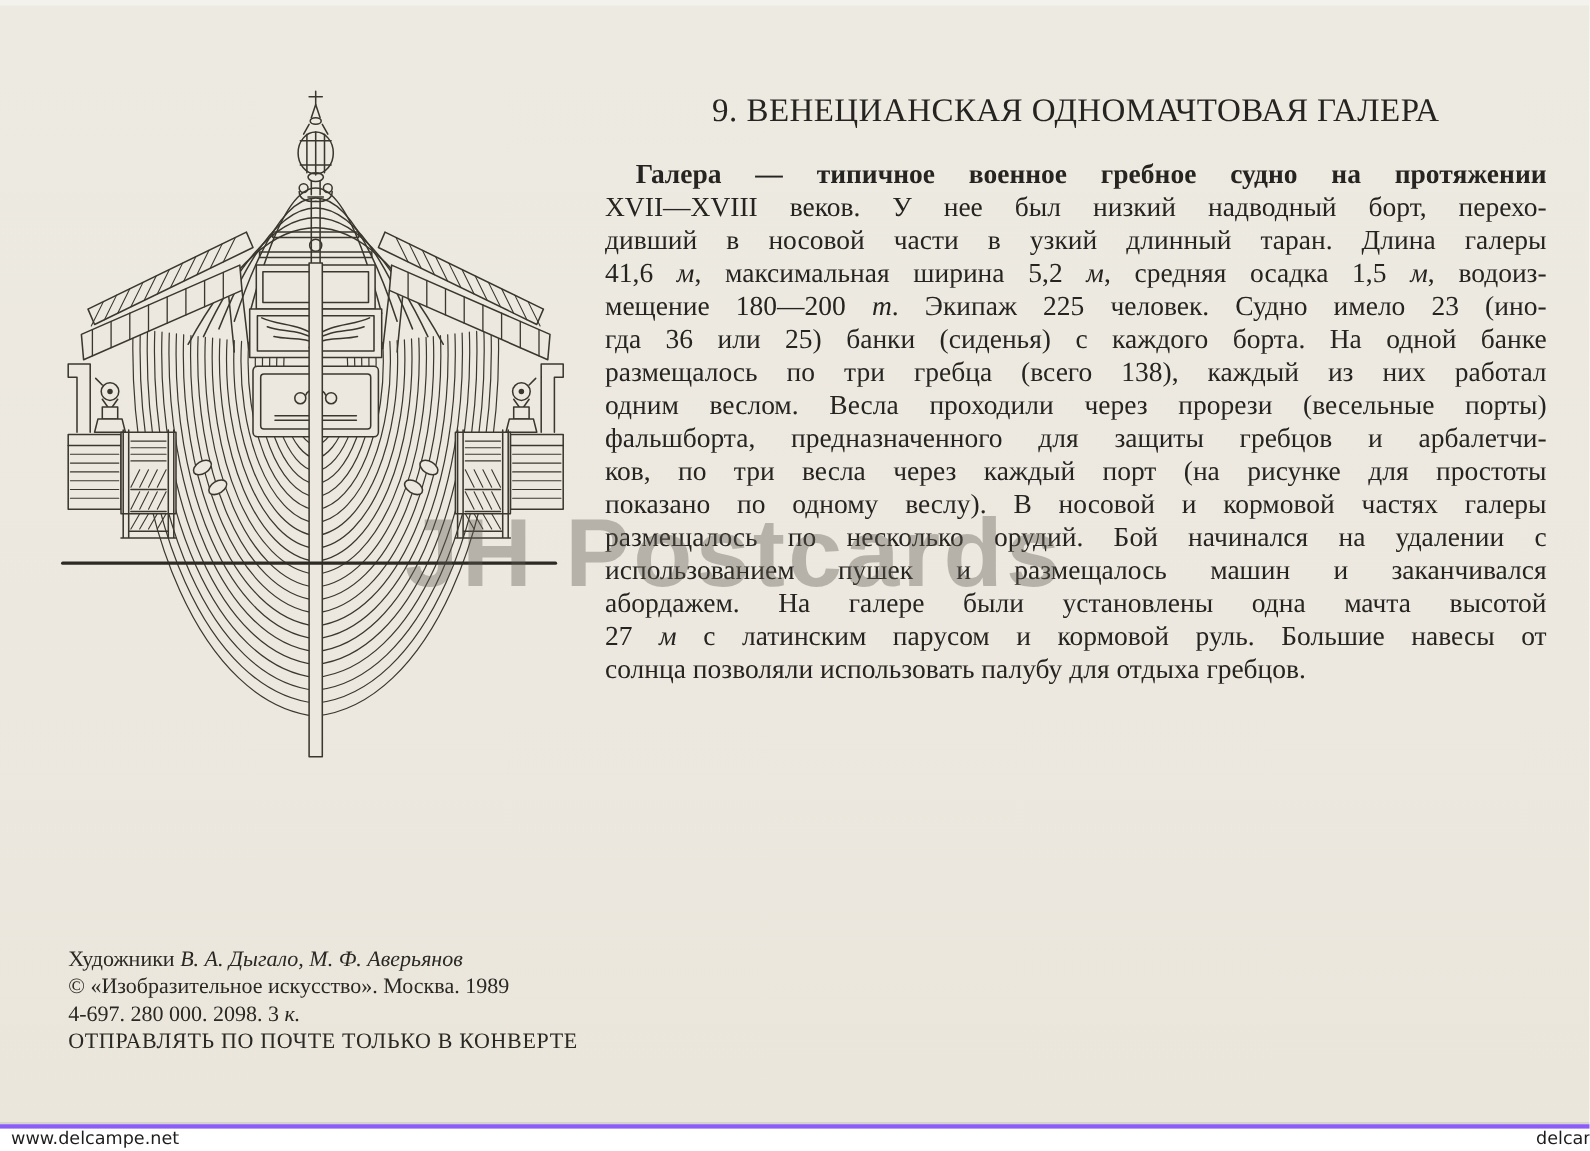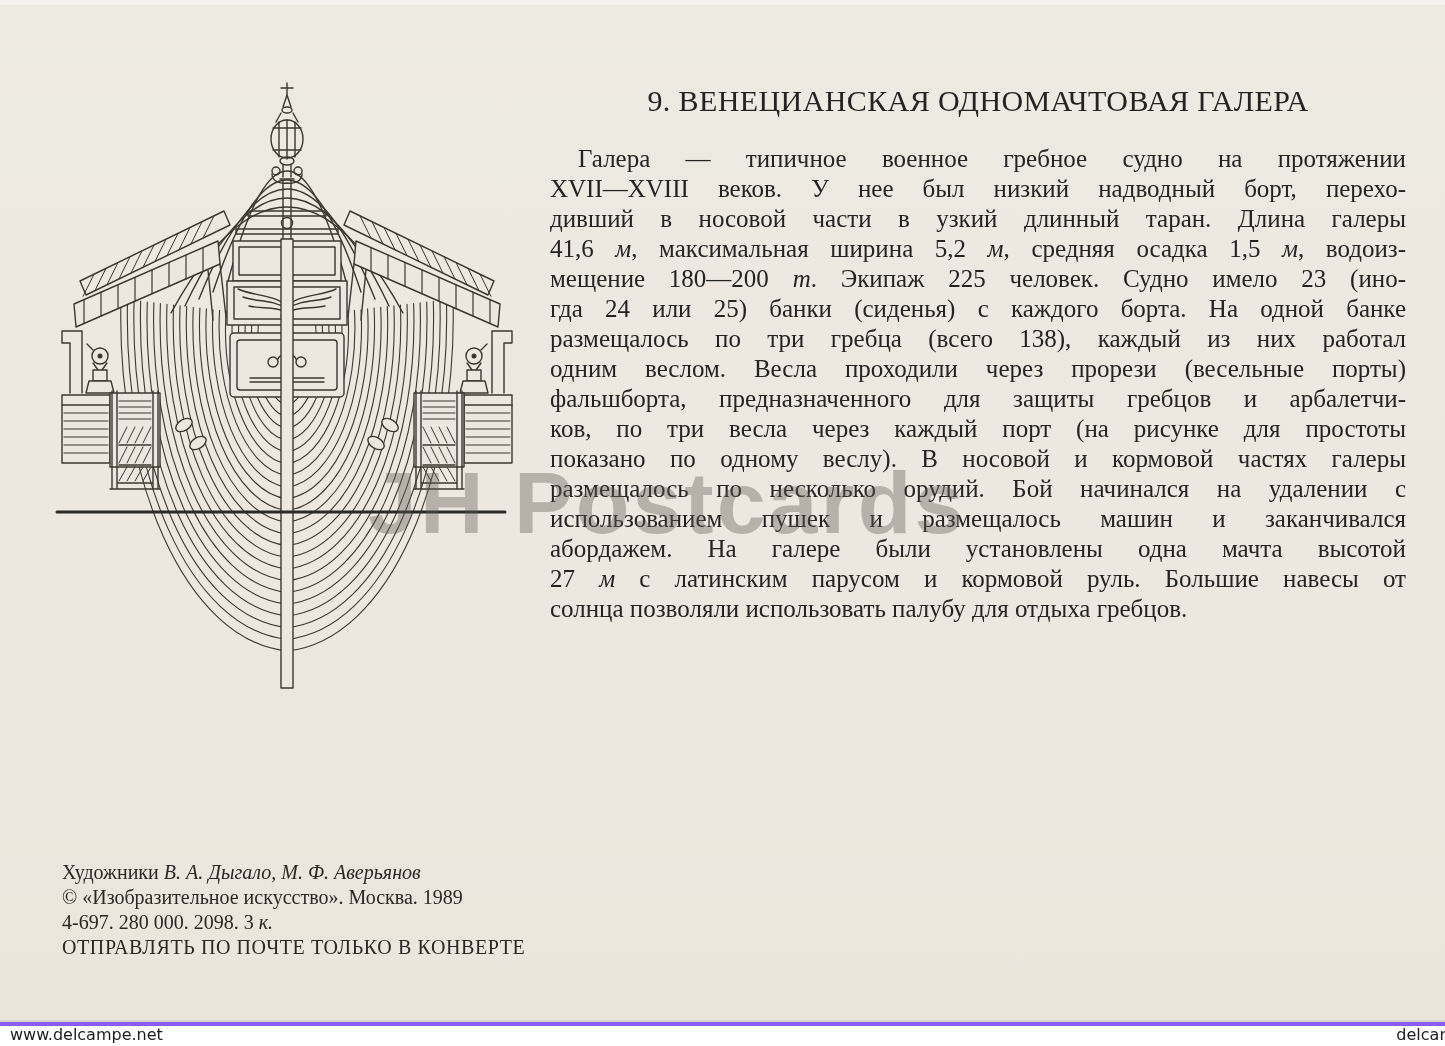--- a/index.html
+++ b/index.html
@@ -7,21 +7,21 @@
         font-family:"Liberation Serif", serif;padding-left:38px;}
   .card{position:absolute;left:0;top:0;right:0;bottom:24px;
         background:linear-gradient(180deg,#edeae2 0%,#ece8df 60%,#eae6dc 100%);
         border-bottom:2px solid #d6d3ca;}
   .card::before{content:"";position:absolute;left:0;top:0;right:0;height:5px;background:#f4f2ed;}
   .gal{position:absolute;left:40px;top:75px;width:494px;height:630px;}
   .title{position:absolute;left:550px;top:84px;width:856px;text-align:center;
          font-size:30px;letter-spacing:.4px;color:#262420;white-space:nowrap;}
   .para{position:absolute;left:550px;top:144px;width:856px;font-size:25px;color:#262420;}
   .pline{height:30px;line-height:30px;text-align:justify;text-align-last:justify;-moz-text-align-last:justify;}
-  .pline.first{text-indent:28px;}
+  .pline.first{text-indent:28px;font-weight:bold;}
   .pline.last{text-align-last:left;font-family:Liberation Serif, serif;-moz-text-align-last:left;}
   .para i, .credits i{font-style:italic;}
   .credits{position:absolute;left:62px;top:860px;font-size:20px;line-height:25px;color:#2a2823;}
   .cline:last-child{letter-spacing:.6px;}
   .wm{position:absolute;left:368px;top:452px;font-family:"Liberation Sans",sans-serif;
       font-weight:700;font-size:88px;letter-spacing:3px;color:#5f5b52;opacity:.38;white-space:nowrap;}
   .footer{position:absolute;left:0;right:0;bottom:0;height:24px;background:#ffffff;
           border-top:4px solid #8b5cf6;display:flex;justify-content:space-between;align-items:flex-end;
           padding:0 8px 2px 10px;box-sizing:border-box;
           font-family:"DejaVu Sans",sans-serif;font-size:16px;color:#1c1c1c;}
@@ -178,21 +178,21 @@
     </svg>
 
     <div class="title">9. ВЕНЕЦИАНСКАЯ ОДНОМАЧТОВАЯ ГАЛЕРА</div>
 
     <div class="para">
         <div class="pline first"><span>Галера — типичное военное гребное судно на протяжении</span></div>
         <div class="pline"><span>XVII—XVIII веков. У нее был низкий надводный борт, перехо-</span></div>
         <div class="pline"><span>дивший в носовой части в узкий длинный таран. Длина галеры</span></div>
         <div class="pline"><span>41,6 </span><i>м</i><span>, максимальная ширина 5,2 </span><i>м</i><span>, средняя осадка 1,5 </span><i>м</i><span>, водоиз-</span></div>
         <div class="pline"><span>мещение 180—200 </span><i>т</i><span>. Экипаж 225 человек. Судно имело 23 (ино-</span></div>
-        <div class="pline"><span>гда 24 или 25) банки (сиденья) с каждого борта. На одной банке</span></div>
+        <div class="pline"><span>гда 36 или 25) банки (сиденья) с каждого борта. На одной банке</span></div>
         <div class="pline"><span>размещалось по три гребца (всего 138), каждый из них работал</span></div>
         <div class="pline"><span>одним веслом. Весла проходили через прорези (весельные порты)</span></div>
         <div class="pline"><span>фальшборта, предназначенного для защиты гребцов и арбалетчи-</span></div>
         <div class="pline"><span>ков, по три весла через каждый порт (на рисунке для простоты</span></div>
         <div class="pline"><span>показано по одному веслу). В носовой и кормовой частях галеры</span></div>
         <div class="pline"><span>размещалось по несколько орудий. Бой начинался на удалении с</span></div>
         <div class="pline"><span>использованием пушек и размещалось машин и заканчивался</span></div>
         <div class="pline"><span>абордажем. На галере были установлены одна мачта высотой</span></div>
         <div class="pline"><span>27 </span><i>м</i><span> с латинским парусом и кормовой руль. Большие навесы от</span></div>
         <div class="pline last"><span>солнца позволяли использовать палубу для отдыха гребцов.</span></div>

